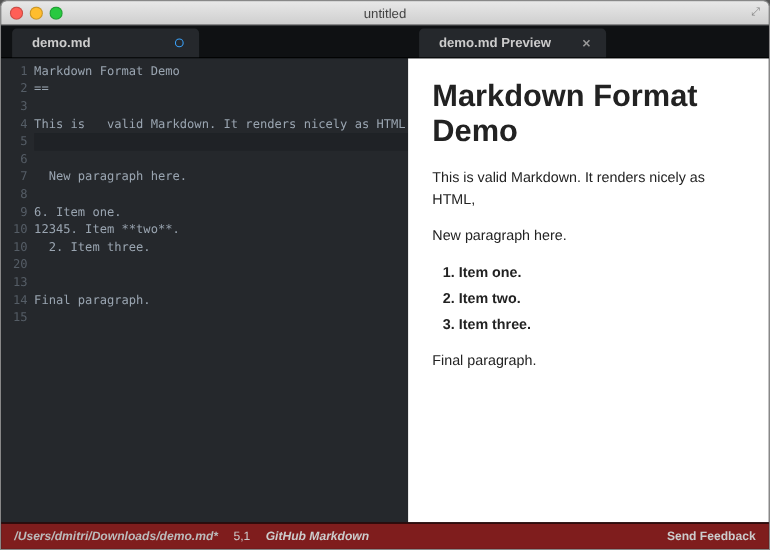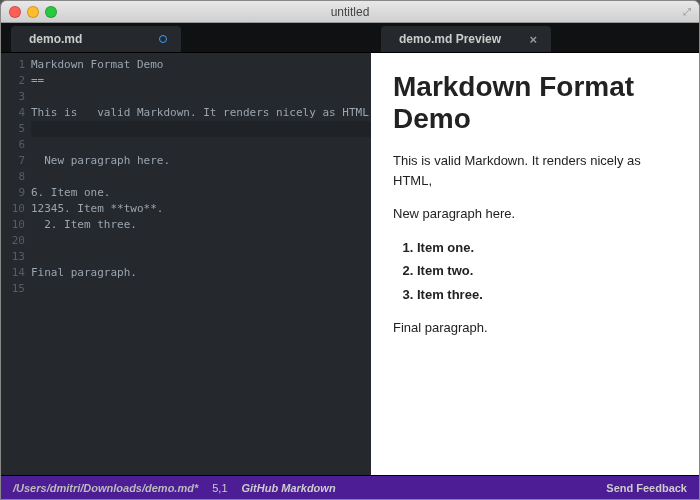--- a/index.html
+++ b/index.html
@@ -25,21 +25,21 @@
   .gutter { width: 30px; text-align: right; color: #555d66; padding-right: 6px; }
   .gutter div { height: 16px; }
   .lines { flex: 1; color: #9aa5b1; white-space: pre; overflow: hidden;}
   .lines div { height: 16px; }
   .lines .hl { background: #1f2226; }
   .preview { flex: 1; background: #fff; color: #222; padding: 18px 22px; font-size: 13px; overflow: auto; }
   .preview h1 { font-size: 28px; font-weight: 800; margin-bottom: 16px; line-height: 1.15; font-family: "Helvetica Neue", Arial, sans-serif; }
   .preview p { margin-bottom: 14px; line-height: 1.5; }
   .preview ol { margin: 0 0 14px 24px; }
   .preview li { margin-bottom: 4px; line-height: 1.5; font-weight: bold; }
-  .statusbar { height: 24px; background: #4c1d95; border-top: 1px solid #000; display: flex; align-items: center; padding: 0 12px; color: #ccc; font-size: 11px; gap: 14px; }
+  .statusbar { height: 24px; background: #7f1d1d; border-top: 1px solid #000; display: flex; align-items: center; padding: 0 12px; color: #ccc; font-size: 11px; gap: 14px; }
   .statusbar .path { font-style: italic; color: #bbb; font-weight: bold;}
   .statusbar .right { margin-left: auto; font-weight: bold; }
   .statusbar .mode {font-weight: bold; font-style: italic;}
 </style>
 </head>
 <body>
 
 <div class="window">
   <div class="titlebar">
     <div class="tl-buttons">

